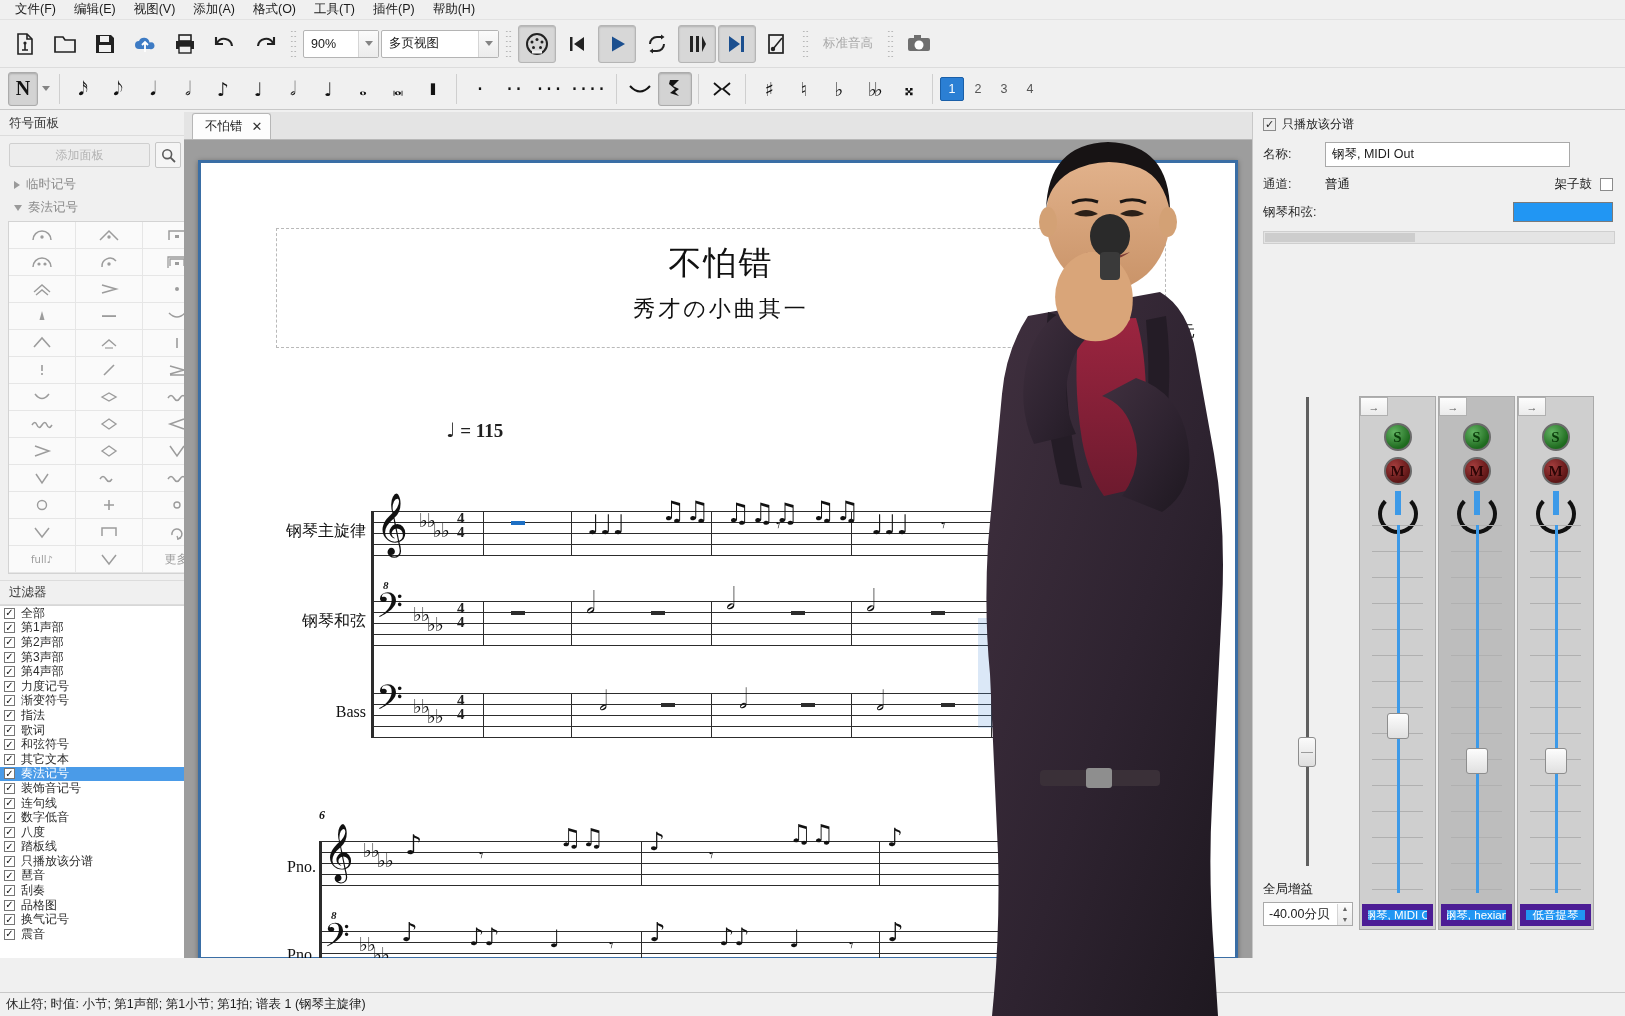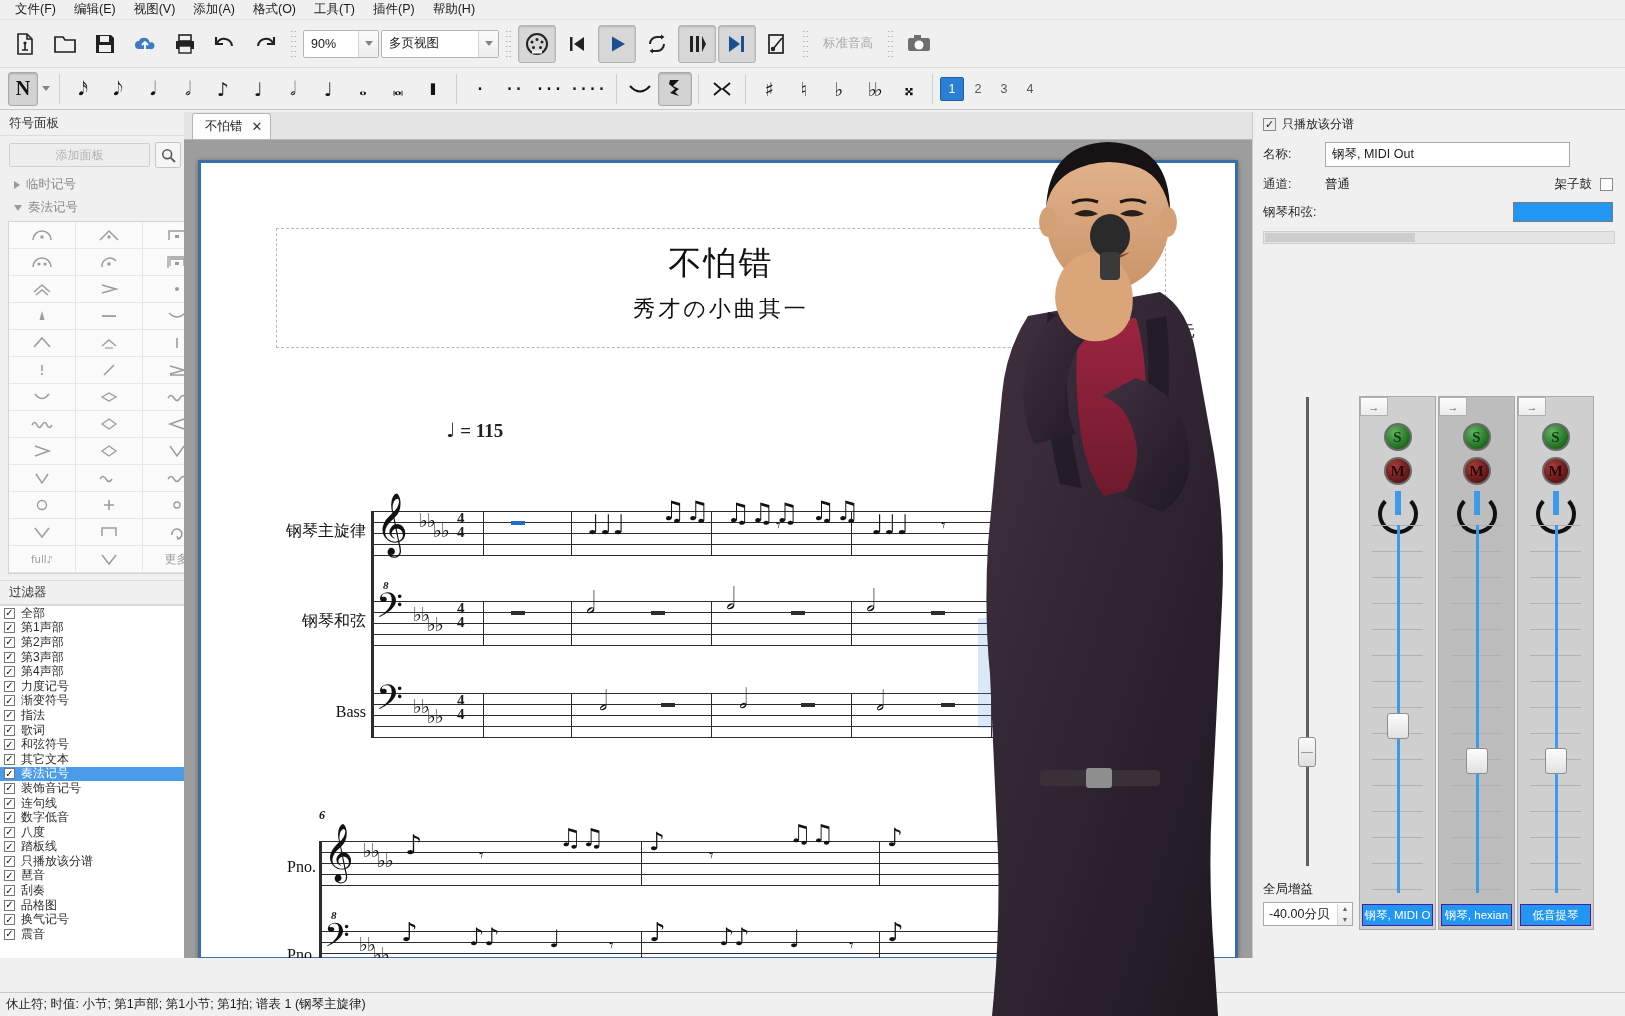--- a/index.html
+++ b/index.html
@@ -313,21 +313,21 @@
                 border-top-color: transparent; }
   .knob .ind { position: absolute; left: 50%; margin-left: -3px; top: -3px; width: 6px; height: 24px;
                background: #3d9ae8; }
   .vfader { position: absolute; left: 50%; margin-left: -1px; top: 128px; bottom: 36px; width: 3px; background: #3d9ae8; }
   .vfticks { position: absolute; left: 12px; right: 12px; top: 128px; bottom: 36px;
              background-image: repeating-linear-gradient(to bottom, #b0b0b0 0 1px, transparent 1px 26px); }
   .vfthumb { position: absolute; left: 50%; margin-left: -11px; width: 22px; height: 26px;
              background: linear-gradient(#fdfdfd,#e0e0e0); border: 1px solid #8d8d8d; border-radius: 3px; }
   .striplabel {
     position: absolute; left: 2px; right: 2px; bottom: 3px; height: 22px;
-    background: #2196f3; border: 1px solid #4c1d95; color: #fff;
+    background: #2196f3; border: 6px solid #4c1d95; color: #fff;
     font-size: 11.5px; display: flex; align-items: center; justify-content: center;
     overflow: hidden; white-space: nowrap;
   }
   
   #status {
     position: absolute; left: 0; bottom: 0; width: 1625px; height: 24px;
     background: #f0f0f0; border-top: 1px solid #c8c8c8;
     display: flex; align-items: center; padding-left: 6px;
     font-size: 12.5px; color: #1c1c1c;
   }

